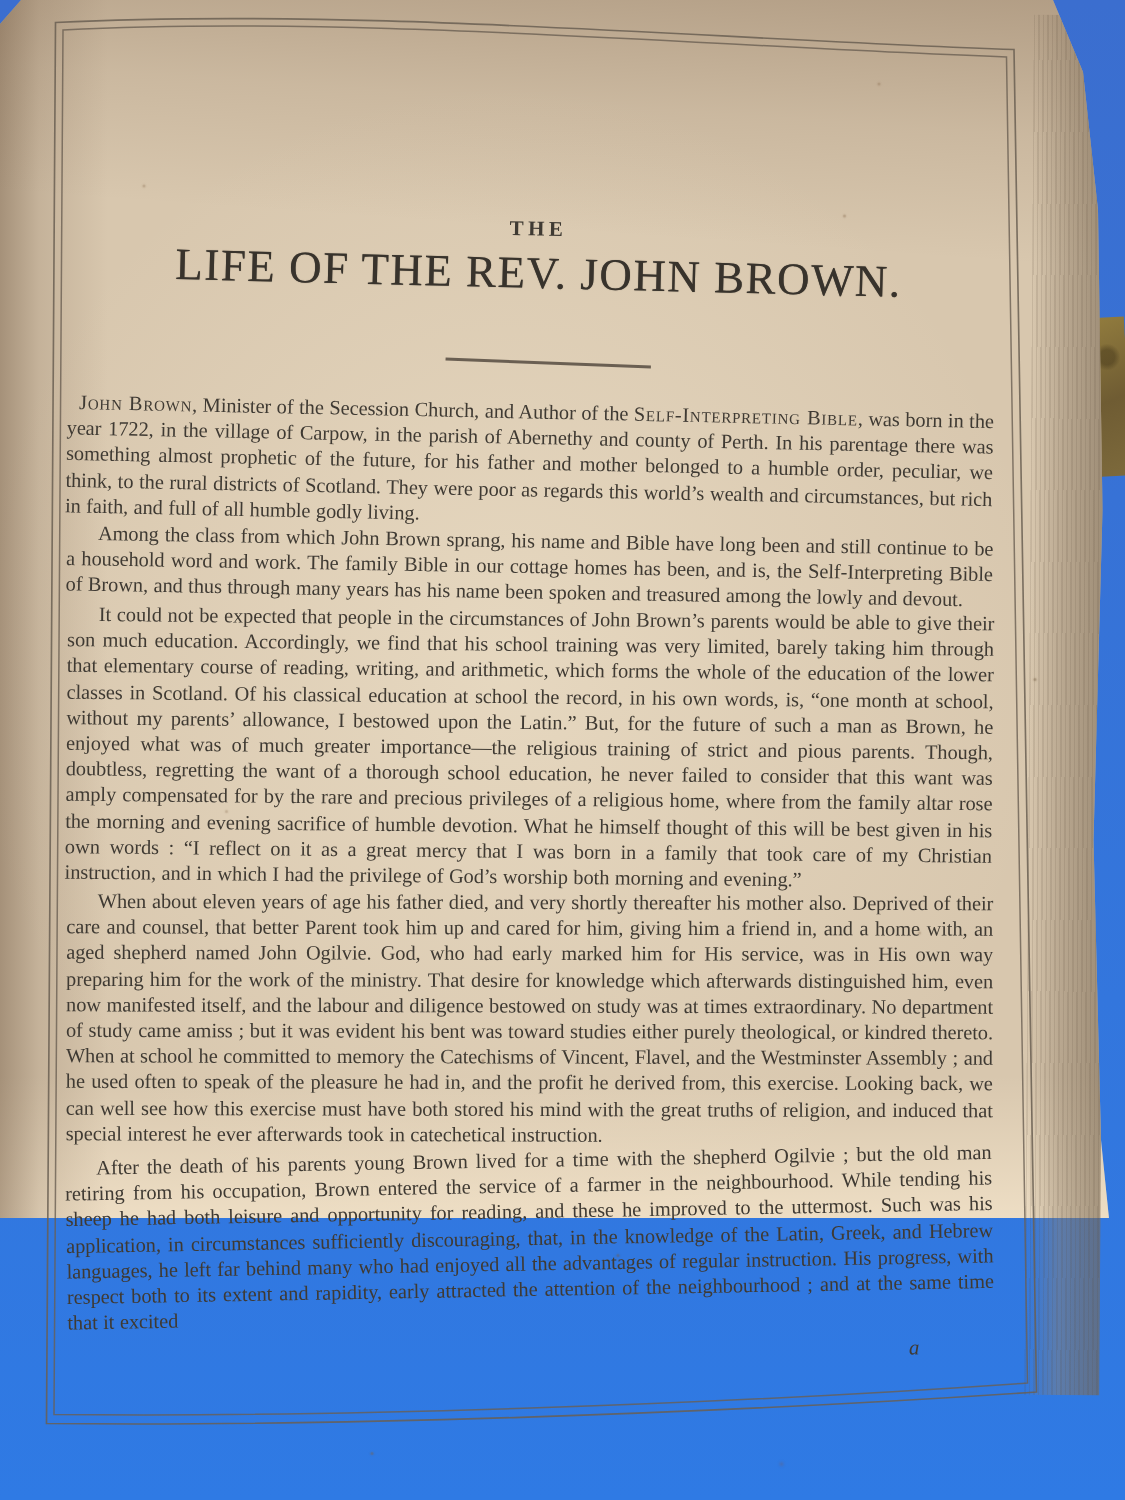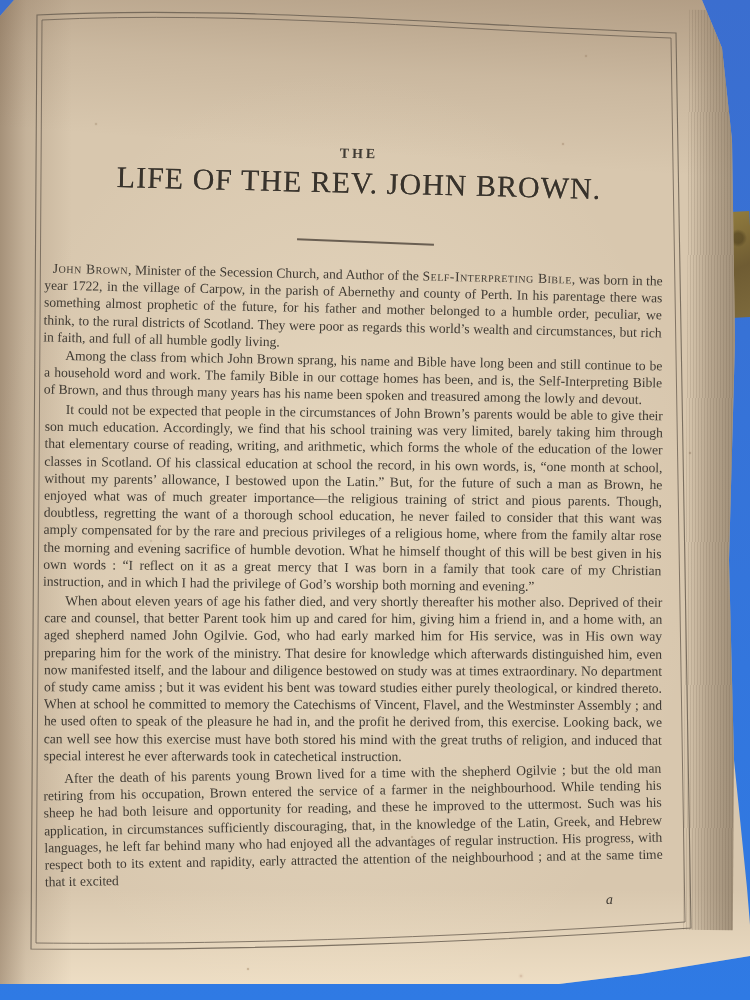--- a/index.html
+++ b/index.html
@@ -1,21 +1,21 @@
 <!DOCTYPE html>
 <html style="--blue_top: #3b6ecf; --blue_bottom: #2f7ae4; --paper: #d8c7ae; --ink: #3f3a33; --frame_line: #6a5f52; --bookmark: #6f5c33;"><head>
 <meta charset="utf-8">
 <style>
   html,body{margin:0;padding:0;}
   body{
     width:750px;height:1000px;overflow:hidden;
     font-family:"Liberation Serif", serif;
     background:linear-gradient(180deg, var(--blue_top,#3b6ecf) 0%, var(--blue_bottom,#2f7ae4) 100%);
   }
-  .scene{position:relative;width:750px;height:984px;}
+  .scene{position:relative;width:750px;height:812px;}
 
   
   .bookmark{
     position:absolute;left:710px;top:212px;width:42px;height:106px;
     background:
       radial-gradient(circle at 30% 70%, rgba(40,30,12,.45) 0 4px, rgba(0,0,0,0) 7px),
       radial-gradient(circle at 70% 25%, rgba(45,34,14,.35) 0 5px, rgba(0,0,0,0) 9px),
       linear-gradient(160deg, #96803f 0%, var(--bookmark,#6f5c33) 55%, #7d6a3c 100%);
     transform:rotate(-3deg);
     z-index:1;

